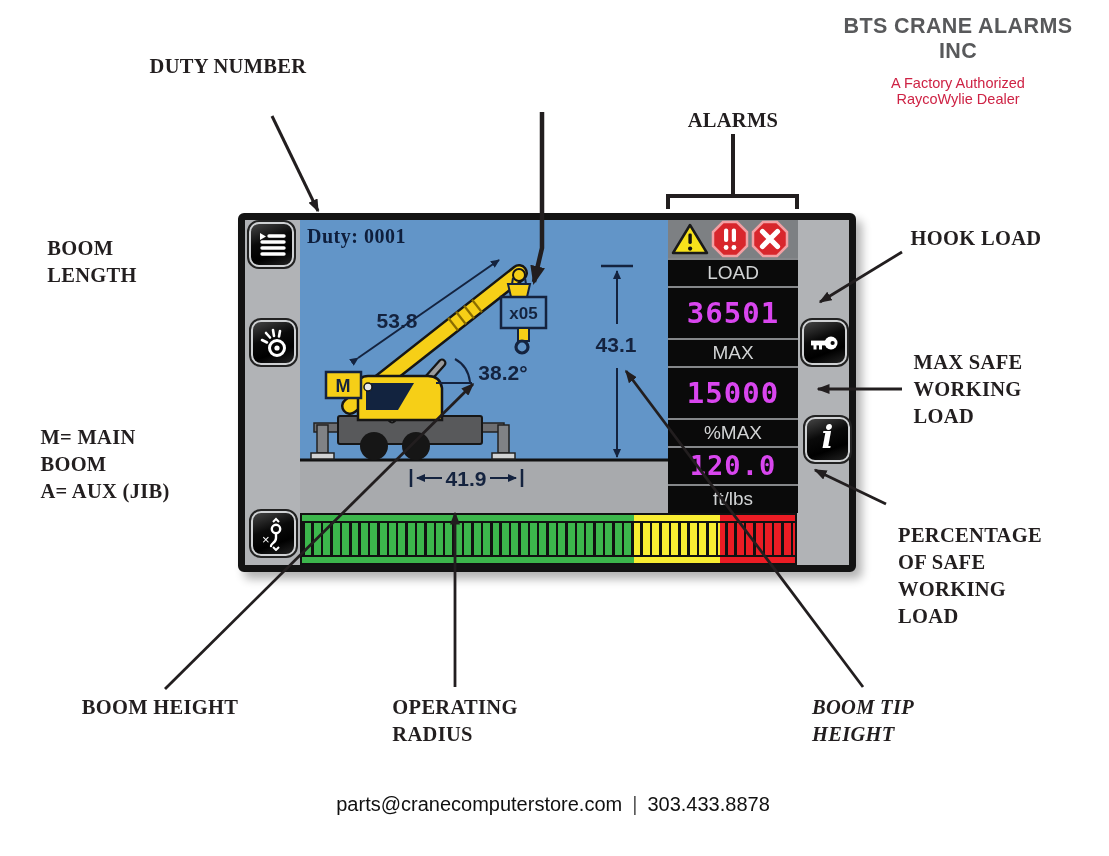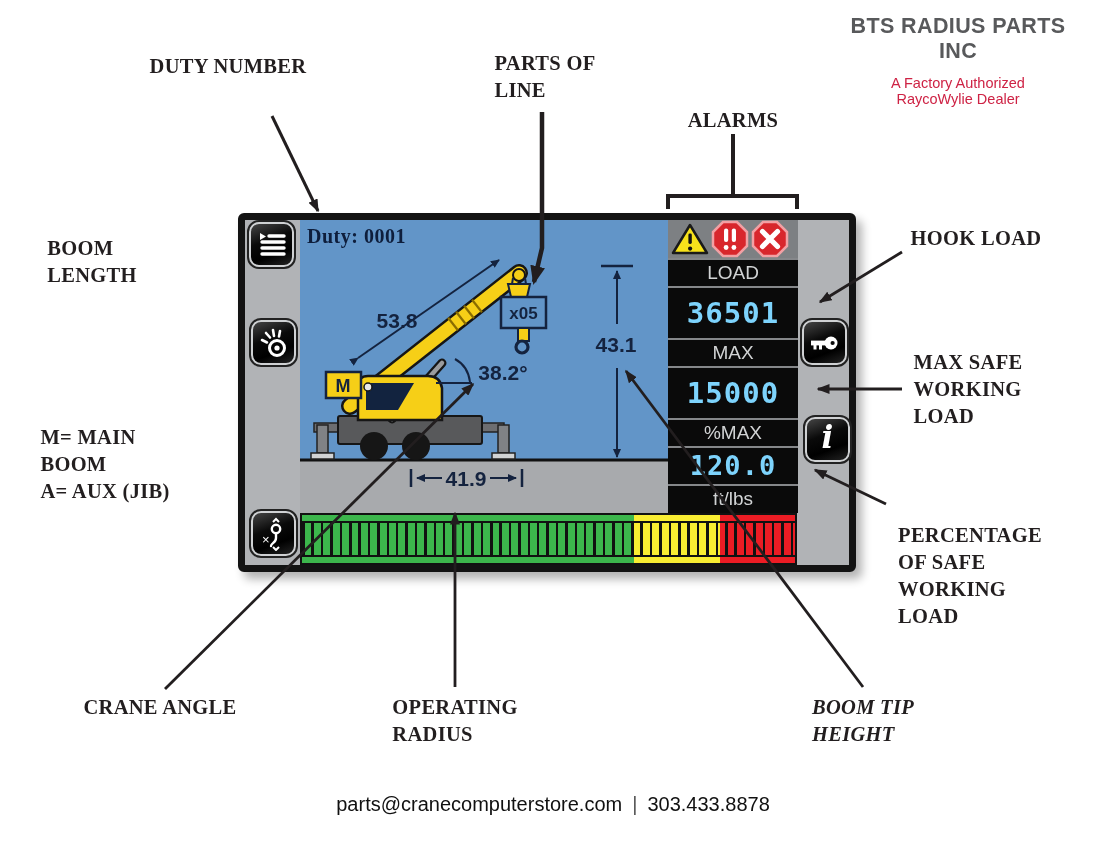--- a/index.html
+++ b/index.html
@@ -30,21 +30,21 @@
   .duty{position:absolute;left:7px;top:5px;font-size:20px;font-weight:bold;color:#0e1e3c;letter-spacing:.5px;font-family:Liberation Serif, serif;}
 
   
   .alarm-strip{position:absolute;left:423px;top:0;width:130px;height:38px;background:#7d8083;
     display:flex;align-items:center;justify-content:flex-start;padding-left:3px;gap:2px;box-sizing:border-box;}
   .data-panel{position:absolute;left:423px;top:38px;width:130px;height:255px;background:#0a0a0a;
     display:flex;flex-direction:column;}
   .dp-row{border-top:2px solid #85878a;text-align:center;box-sizing:border-box;}
   .dp-label{height:28px;line-height:26px;font-size:19px;color:#d1d3d4;}
   .dp-value{height:52px;line-height:50px;font-family:"DejaVu Sans Mono",monospace;
-    font-weight:bold;font-size:29px;color:#7dd3fc;letter-spacing:1px;}
+    font-weight:bold;font-size:29px;color:#d946ef;letter-spacing:1px;}
   .dp-value.small{height:38px;line-height:36px;font-size:27px;}
   .dp-units{height:28px;line-height:26px;font-size:19px;color:#d1d3d4;}
 
   
   .btn{position:absolute;width:45px;height:45px;border-radius:10px;
     background:linear-gradient(160deg,#454545,#0a0a0a 40%,#000 70%,#232323);
     border:2px solid #cfd1d3;outline:2px solid #222;
     display:flex;align-items:center;justify-content:center;box-sizing:border-box;}
   .btn svg{display:block;}
   .info-glyph{font-family:"DejaVu Serif",serif;font-style:italic;font-weight:bold;
@@ -59,42 +59,40 @@
     background:repeating-linear-gradient(90deg,#111 0 2.5px,transparent 2.5px 9.4px);}
 
   .overlay{position:absolute;left:0;top:0;pointer-events:none;}
 </style>
 </head>
 <body>
 
 <div id="canvas">
 
   <div class="brand">
-    <div class="brand-name">BTS RADIUS PARTS INC</div>
+    <div class="brand-name">BTS CRANE ALARMS INC</div>
     <div class="brand-tagline">A Factory Authorized
 RaycoWylie Dealer</div>
   </div>
 
   <div class="anno-label" style="left:228px;top:53px;">DUTY NUMBER</div>
-  <div class="anno-label" style="left:545px;top:50px;">PARTS OF
-LINE</div>
   <div class="anno-label" style="left:733px;top:107px;">ALARMS</div>
   <div class="anno-label" style="left:976px;top:225px;">HOOK LOAD</div>
   <div class="anno-label" style="left:92px;top:235px;">BOOM
 LENGTH</div>
   <div class="anno-label" style="left:105px;top:384px;margin-top:40px;">M=  MAIN
 BOOM
 A= AUX (JIB)</div>
   <div class="anno-label" style="left:968px;top:349px;">MAX SAFE
 WORKING
 LOAD</div>
   <div class="anno-label" style="left:970px;top:522px;">PERCENTAGE
 OF SAFE
 WORKING LOAD</div>
-  <div class="anno-label" style="left:160px;top:694px;">CRANE ANGLE</div>
+  <div class="anno-label" style="left:160px;top:694px;">BOOM HEIGHT</div>
   <div class="anno-label" style="left:455px;top:694px;">OPERATING
 RADIUS</div>
   <div class="anno-label" style="left:863px;top:694px;font-style:italic;">BOOM TIP
 HEIGHT</div>
 
   <div class="display">
 
     <div class="scene">
       <svg class="overlay" width="368" height="293" viewBox="0 0 368 293">
         <defs>

